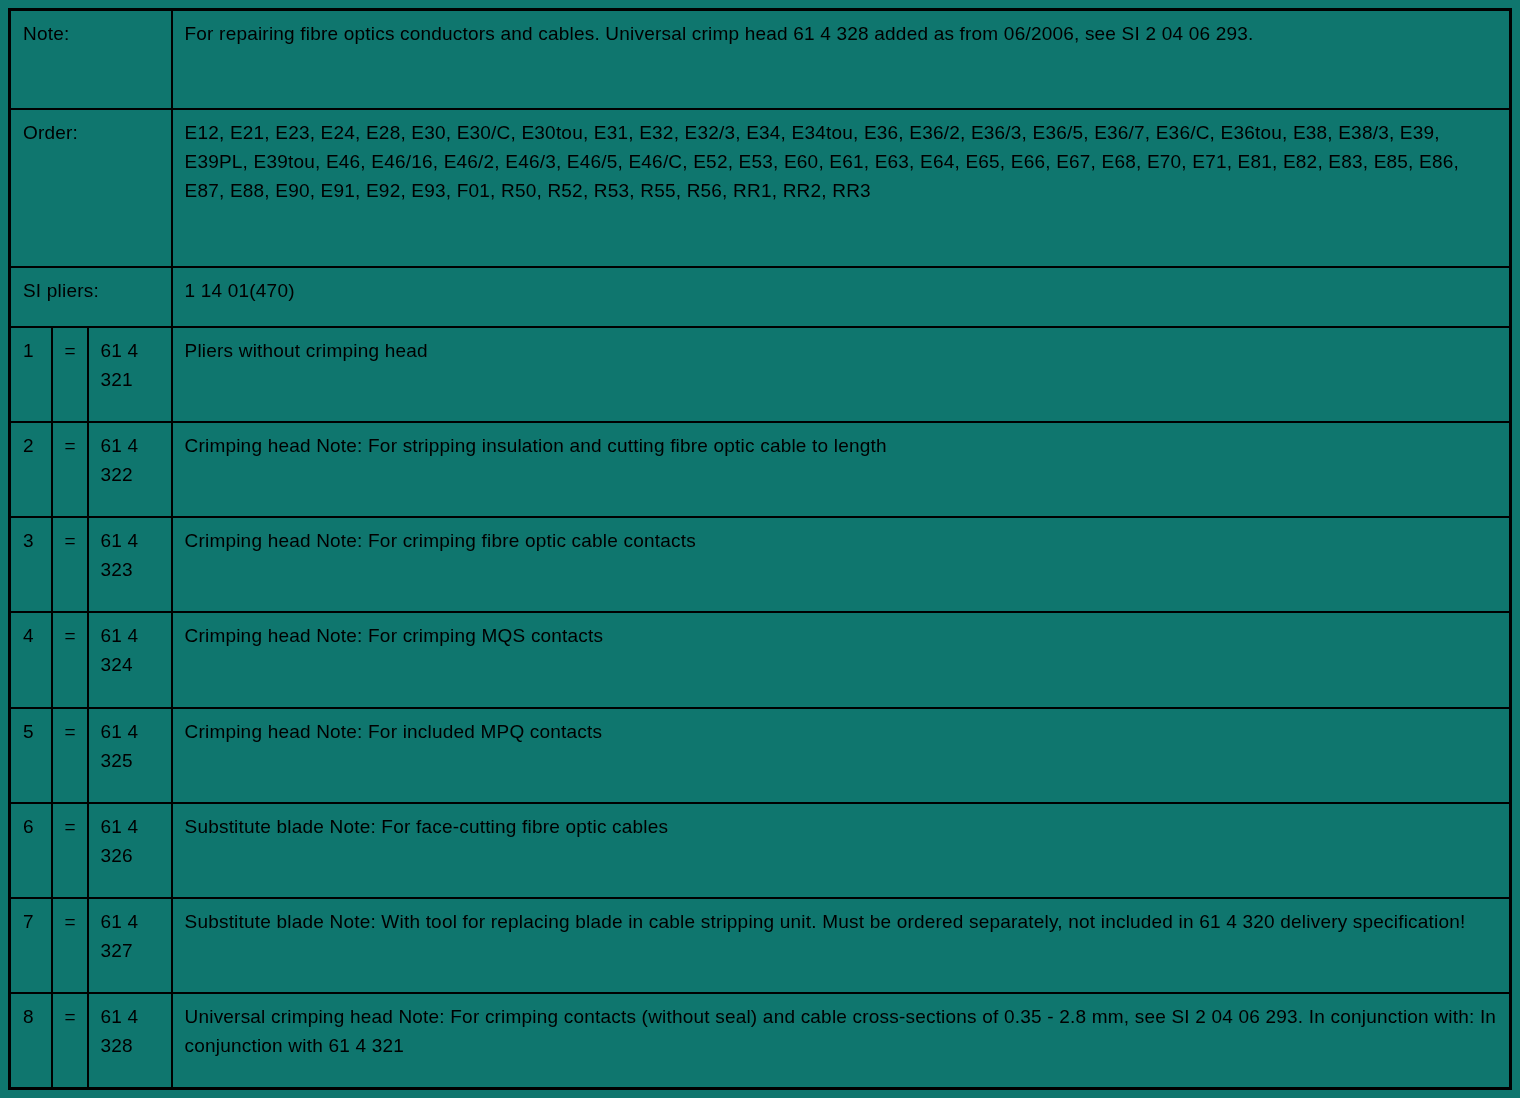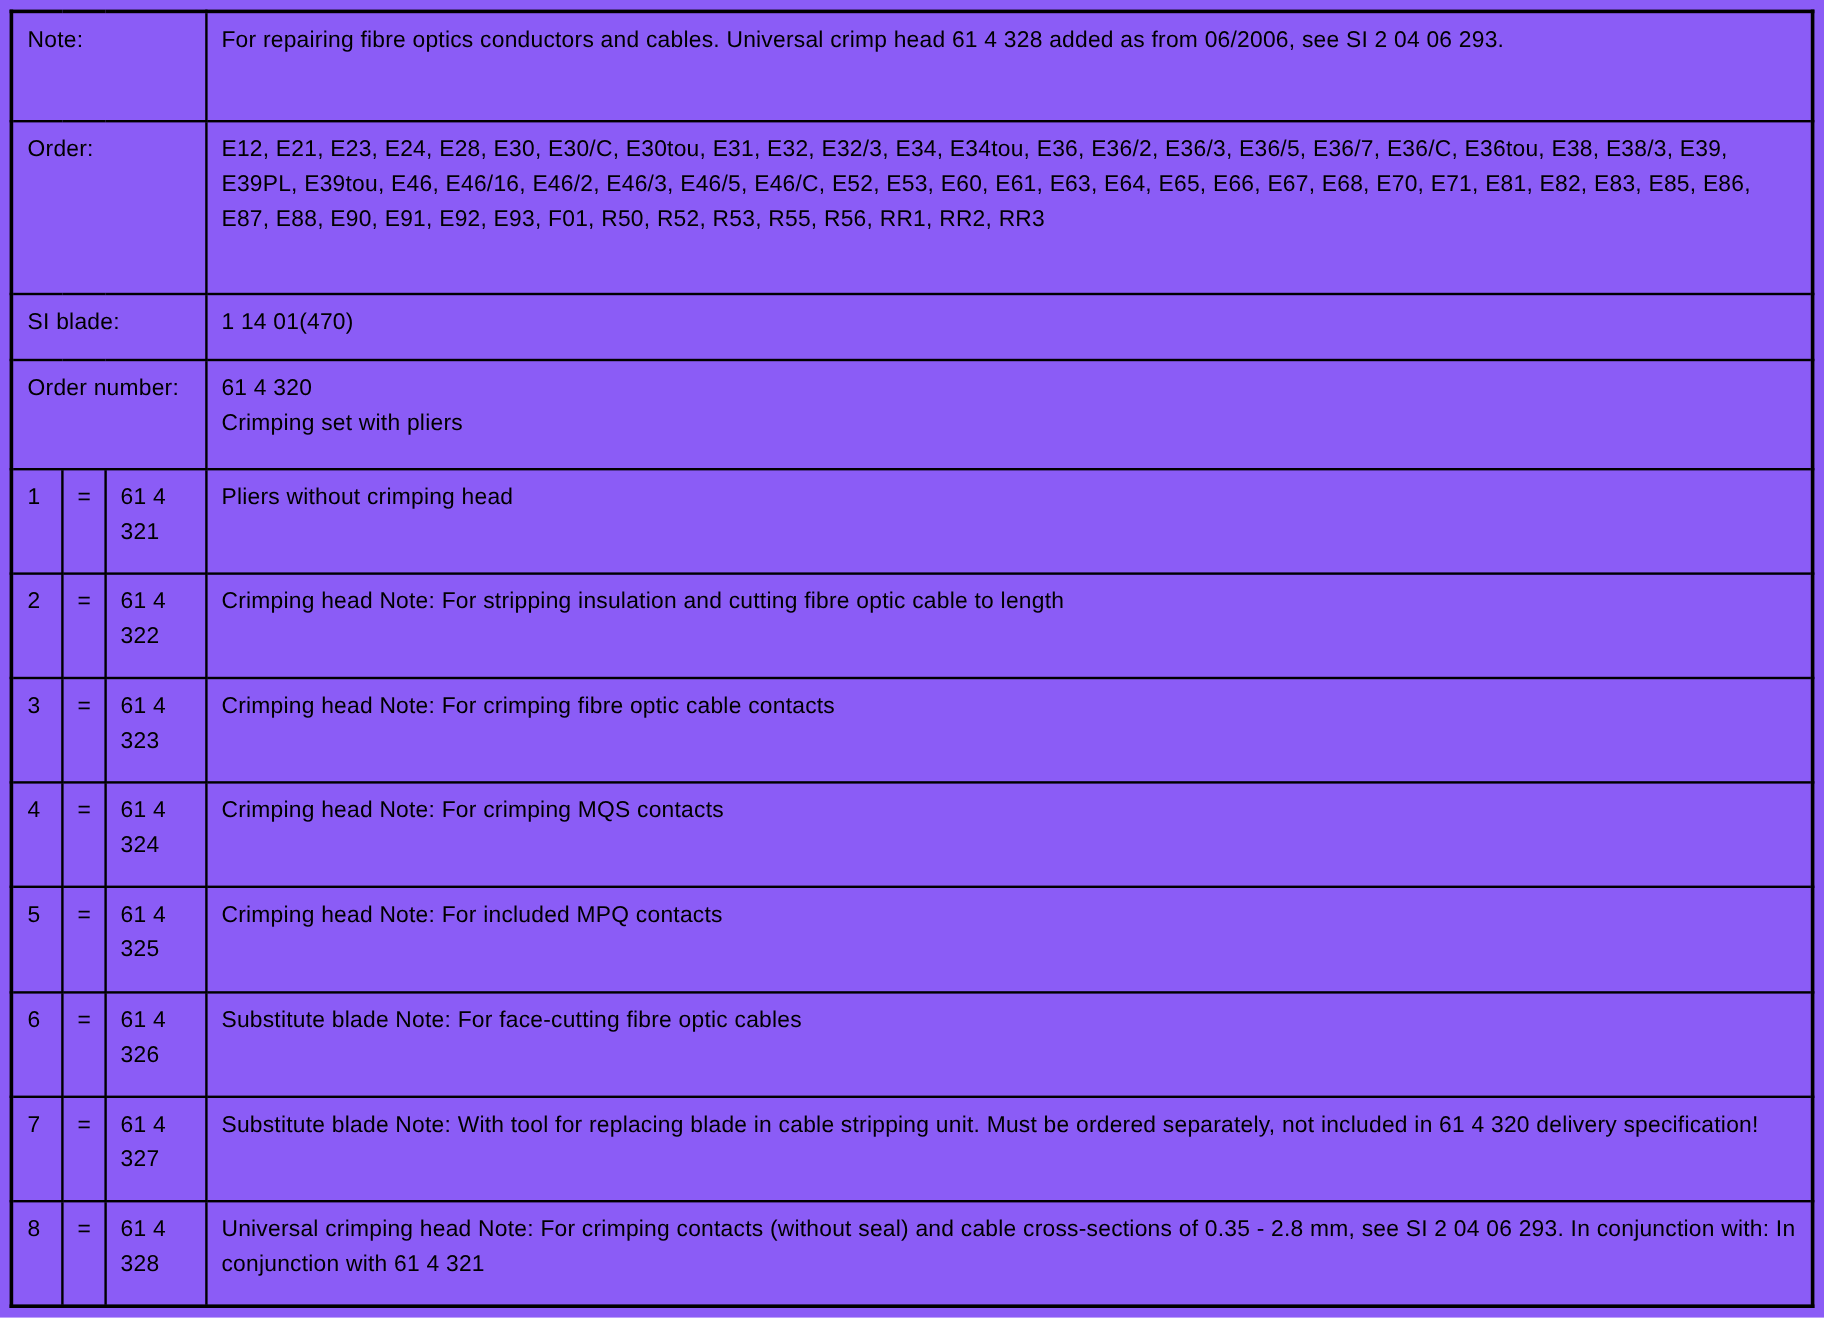--- a/index.html
+++ b/index.html
@@ -7,21 +7,21 @@
     padding: 0;
     background: #ffffff;
     font-family: "Liberation Sans", "DejaVu Sans", sans-serif;
     color: #000000;
   }
   .page {
     width: 1520px;
     height: 1098px;
     box-sizing: border-box;
     padding: 8px;
-    background: #8b5cf6;
+    background: #0f766e;
   }
   table.spec {
     width: 100%;
     height: 100%;
     border-collapse: collapse;
     table-layout: fixed;
     border: 3px solid #000000;
   }
   table.spec td {
     border: 2px solid #000000;
@@ -77,29 +77,24 @@
       <td class="label-cell" colspan="3">Note:</td>
       <td>For repairing fibre optics conductors and cables. Universal crimp head 61 4 328 added as from 06/2006, see SI 2 04 06 293.</td>
     </tr>
 
     <tr class="h-series">
       <td class="label-cell" colspan="3">Order:</td>
       <td>E12, E21, E23, E24, E28, E30, E30/C, E30tou, E31, E32, E32/3, E34, E34tou, E36, E36/2, E36/3, E36/5, E36/7, E36/C, E36tou, E38, E38/3, E39, E39PL, E39tou, E46, E46/16, E46/2, E46/3, E46/5, E46/C, E52, E53, E60, E61, E63, E64, E65, E66, E67, E68, E70, E71, E81, E82, E83, E85, E86, E87, E88, E90, E91, E92, E93, F01, R50, R52, R53, R55, R56, RR1, RR2, RR3</td>
     </tr>
 
     <tr class="h-si">
-      <td class="label-cell" colspan="3">SI blade:</td>
+      <td class="label-cell" colspan="3">SI pliers:</td>
       <td>1 14 01(470)</td>
     </tr>
 
-    <tr class="h-order">
-      <td class="label-cell" colspan="3">Order number:</td>
-      <td class="prewrap">61 4 320
-Crimping set with pliers</td>
-    </tr>
 
 
     <tr class="h-item">
       <td class="num-cell">1</td>
       <td class="eq-cell">=</td>
       <td class="part-cell">61 4
 321</td>
       <td>Pliers without crimping head</td>
     </tr>
 

